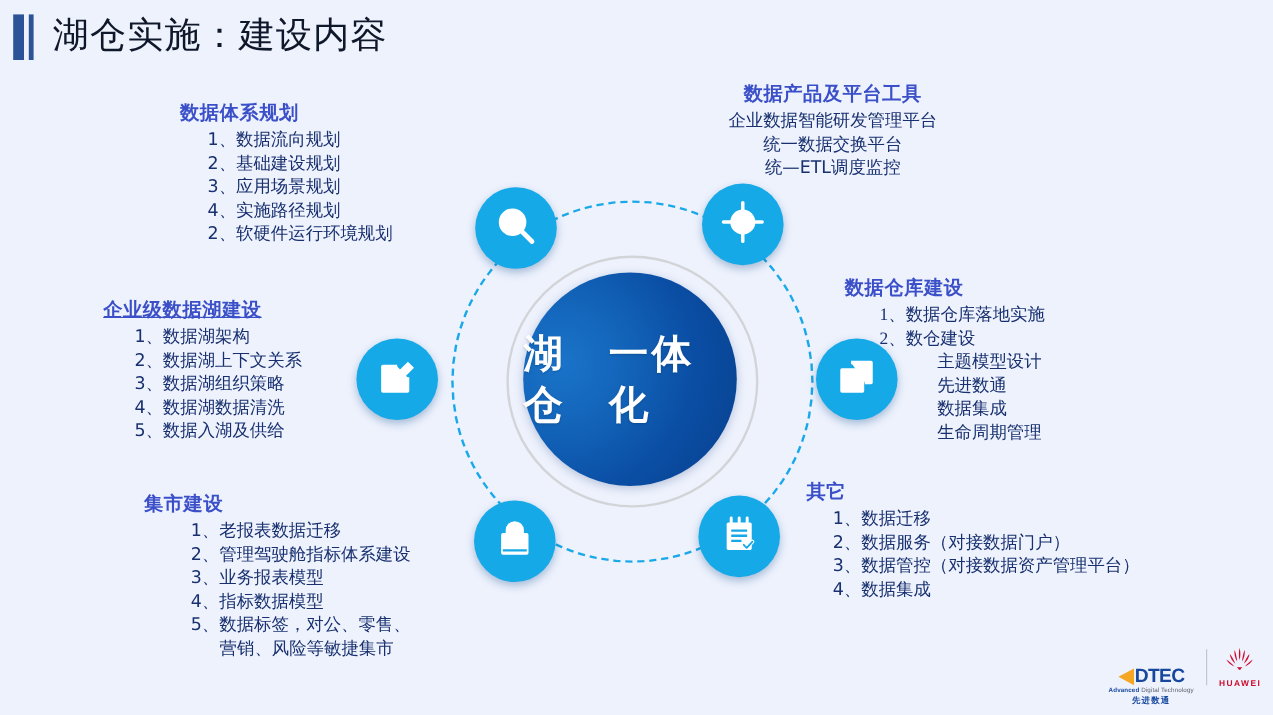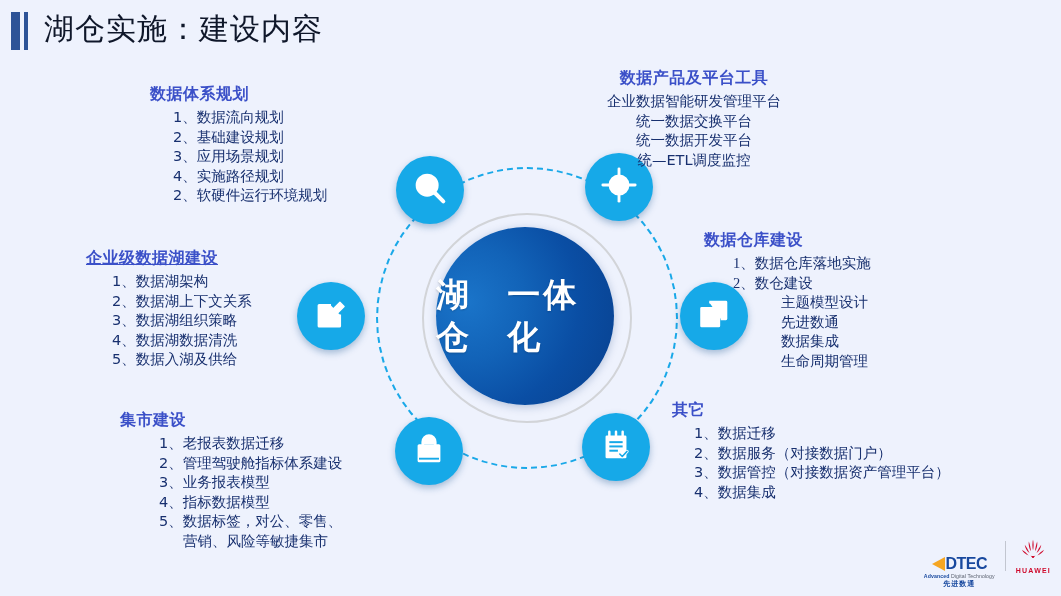--- a/index.html
+++ b/index.html
@@ -202,21 +202,20 @@
       <li>4、实施路径规划</li>
       <li>2、软硬件运行环境规划</li>
     </ul>
   </div>
 
   <div class="block blk-2">
     <h3>数据产品及平台工具</h3>
     <ul>
       <li>企业数据智能研发管理平台</li>
       <li>统一数据交换平台</li>
-      <li>统一数据开发平台</li>
       <li>统—ETL调度监控</li>
     </ul>
   </div>
 
   <div class="block blk-3">
     <h3 class="underline">企业级数据湖建设</h3>
     <ul>
       <li>1、数据湖架构</li>
       <li>2、数据湖上下文关系</li>
       <li>3、数据湖组织策略</li>

